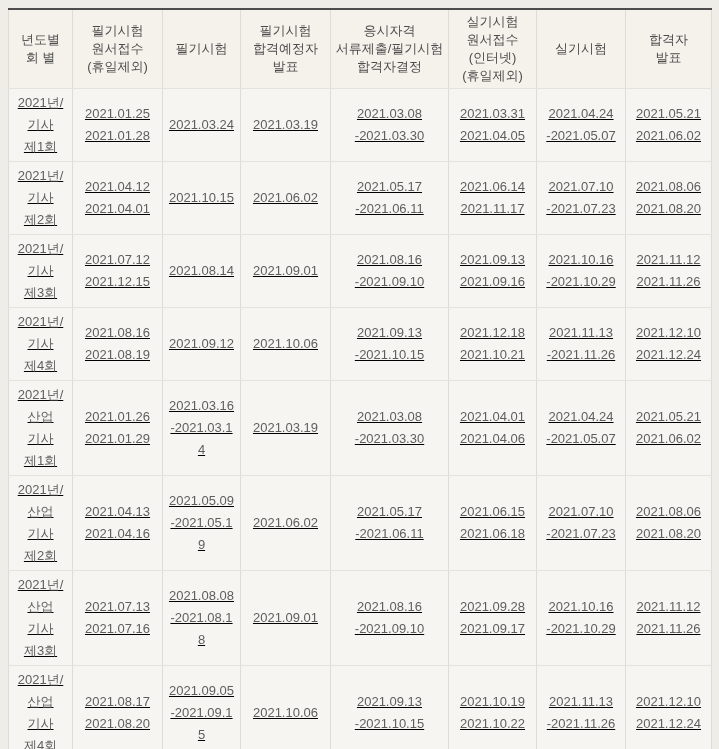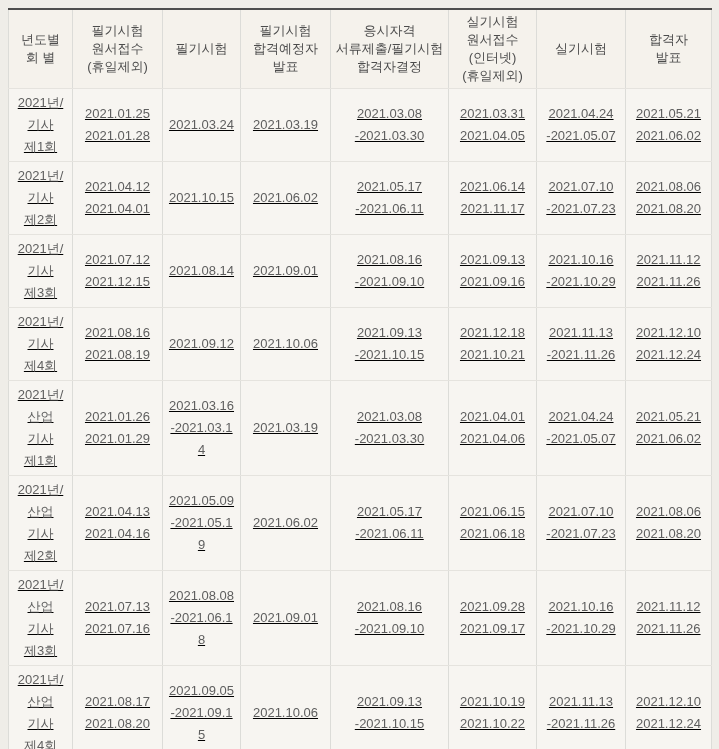--- a/index.html
+++ b/index.html
@@ -198,21 +198,21 @@
 2021.08.20</td>
         </tr>
         <tr class="tall">
           <td>2021년/
 산업
 기사
 제3회</td>
           <td>2021.07.13
 2021.07.16</td>
           <td>2021.08.08
--2021.06.1
+-2021.08.1
 8</td>
           <td>2021.09.01</td>
           <td>2021.08.16
 -2021.09.10</td>
           <td>2021.09.28
 2021.09.17</td>
           <td>2021.10.16
 -2021.10.29</td>
           <td>2021.11.12
 2021.11.26</td>

